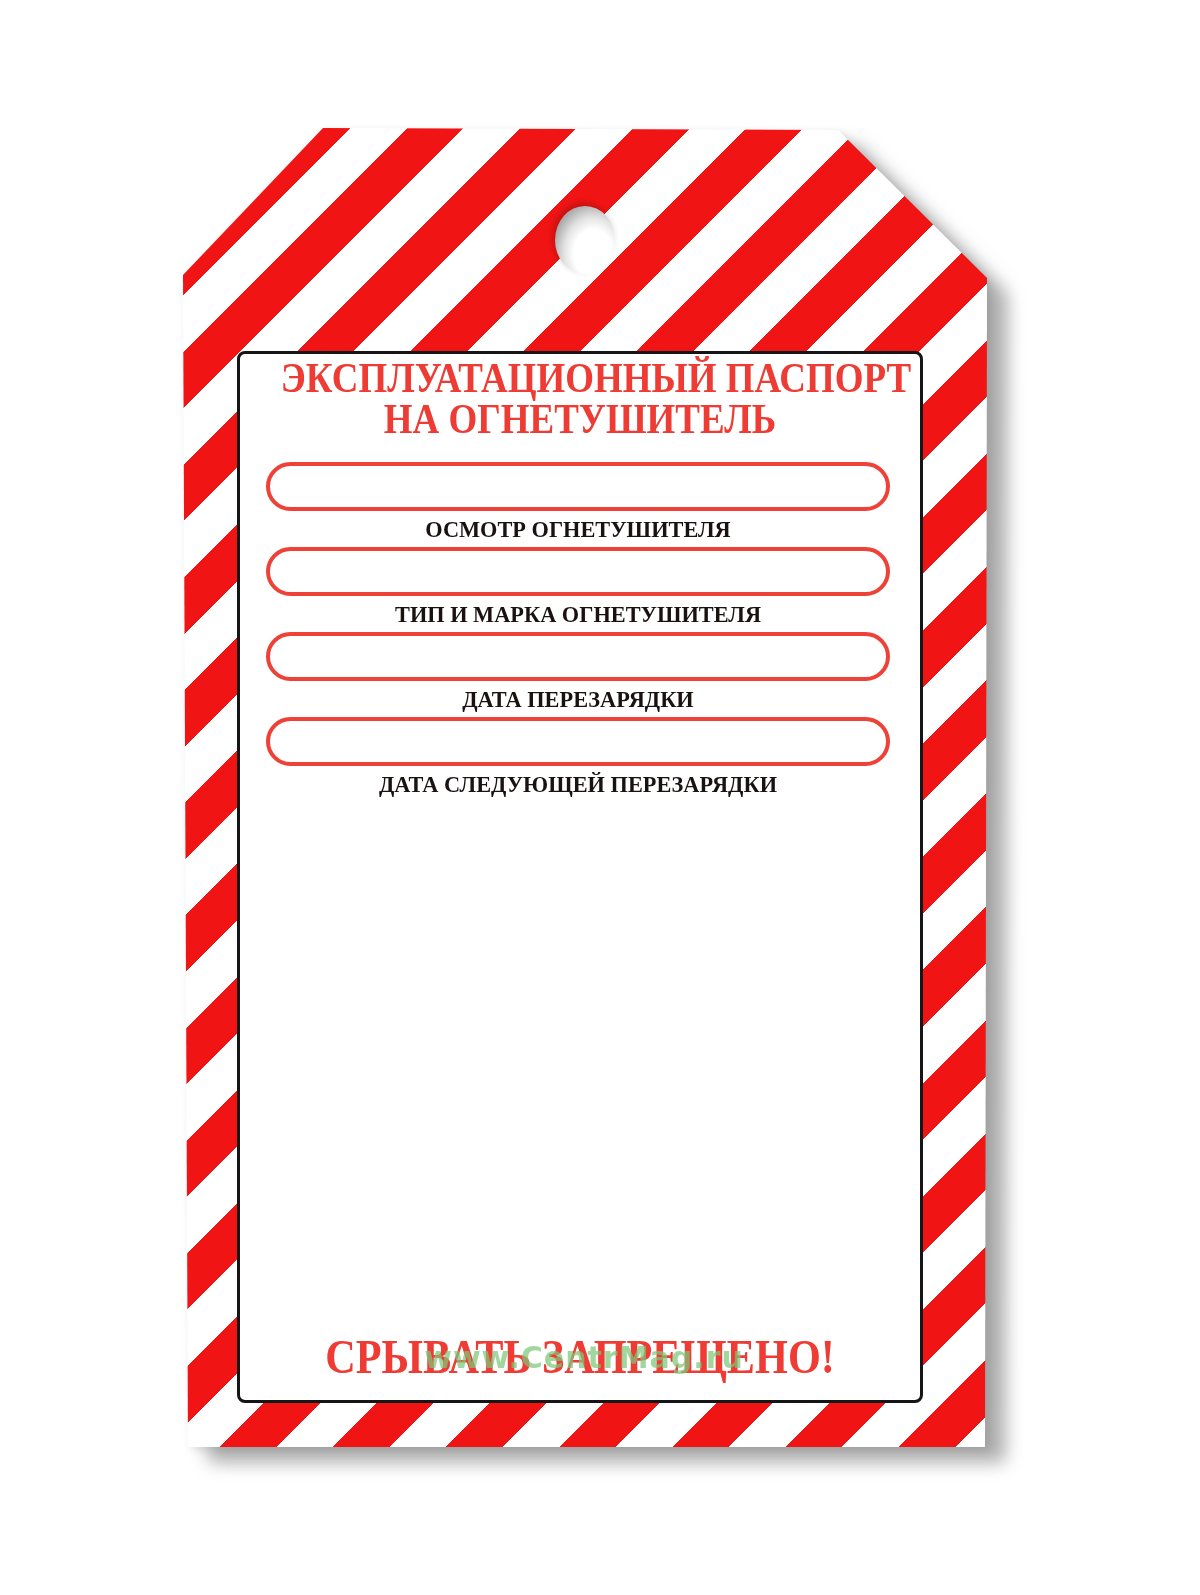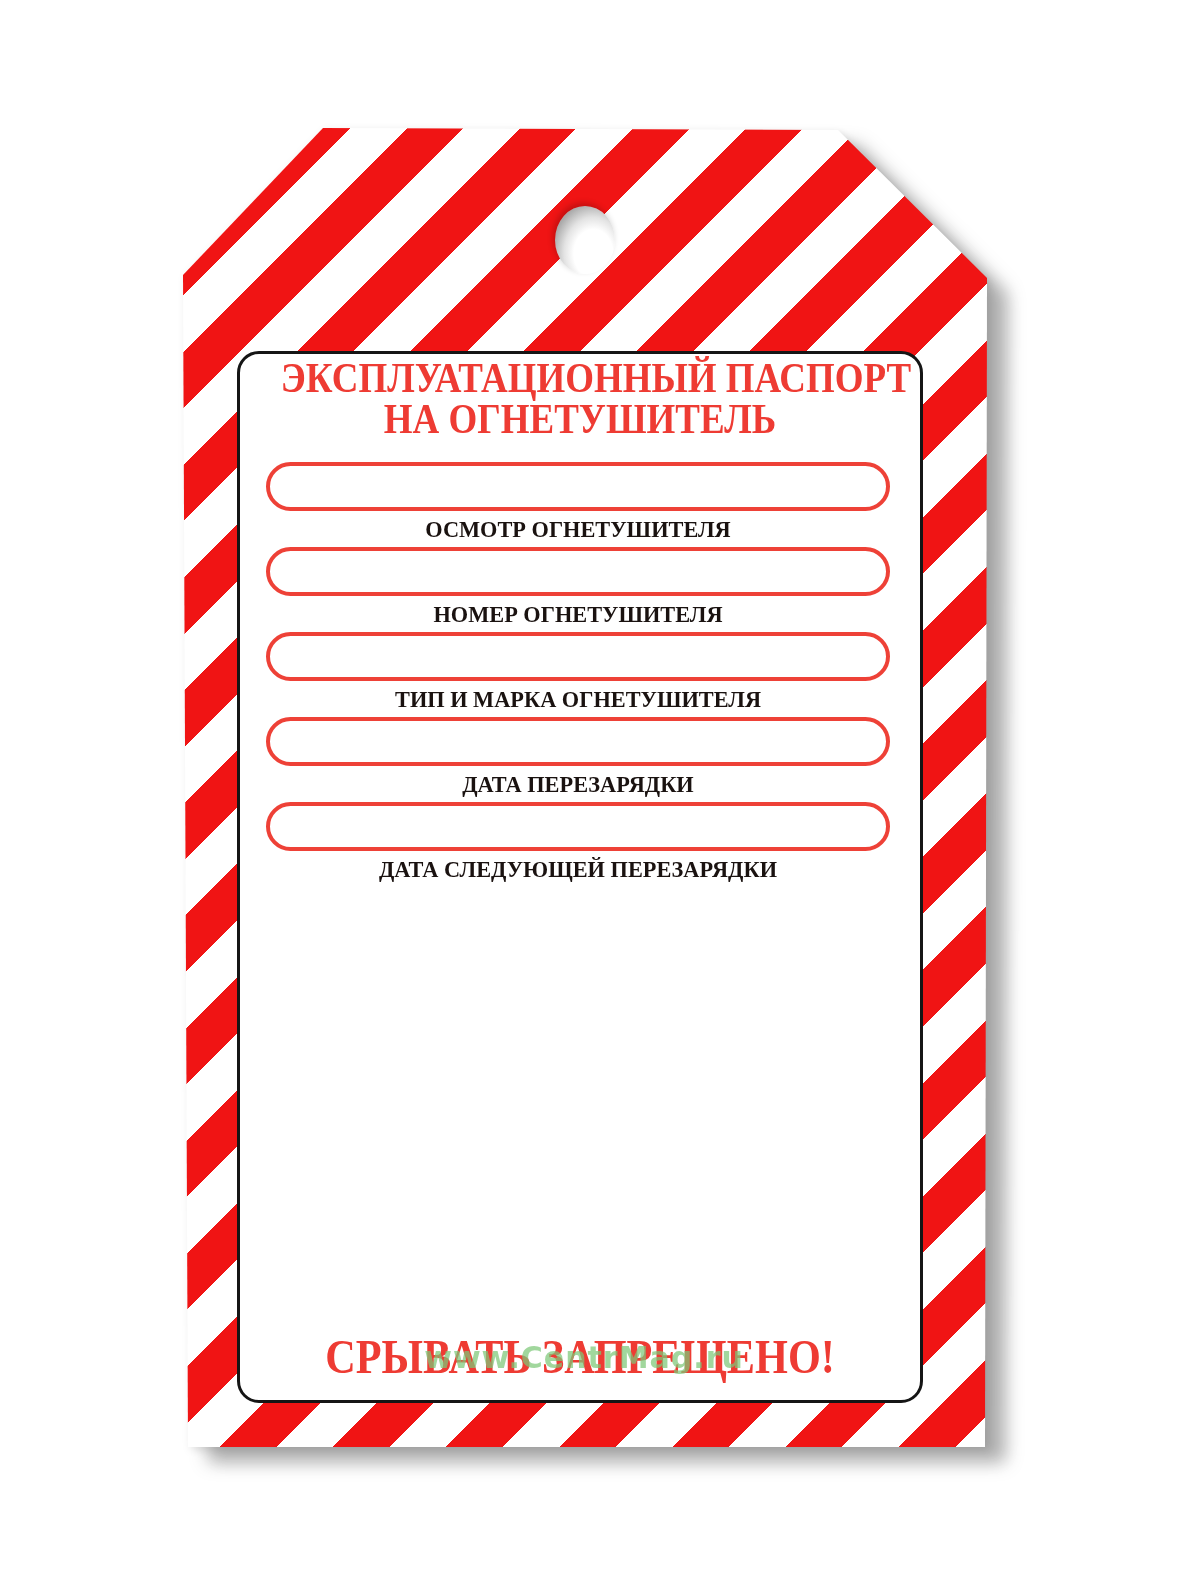--- a/index.html
+++ b/index.html
@@ -7,21 +7,21 @@
         font-family:"Liberation Serif","DejaVu Serif",serif;}
   .tag{position:absolute;left:183px;top:126px;width:804px;height:1321px;
        filter:drop-shadow(20px 15px 9px rgba(0,0,0,0.30)) drop-shadow(3px 3px 4px rgba(0,0,0,0.12));}
   .tag-shape{position:absolute;inset:0;
        clip-path:polygon(140px 2px,655px 4px,804px 152px,802px 1321px,5px 1321px,0px 149px);
        background:repeating-linear-gradient(135deg,var(--stripe-red) 0 40px,#ffffff 40px 80px);}
   .hole{position:absolute;left:372px;top:80px;width:60px;height:68px;border-radius:50%;
        background:radial-gradient(ellipse at 64% 70%,#ffffff 0%,#ffffff 36%,#e3e3e3 54%,#a9a9a9 76%,#bfbfbf 94%);
        box-shadow:-2px -3px 6px rgba(0,0,0,0.20);}
   .panel{position:absolute;left:54px;top:225px;width:686px;height:1052px;box-sizing:border-box;
-       background:#ffffff;border:3px solid #151515;border-radius:22px;}
+       background:#ffffff;border:3px solid #151515;border-radius:8px;}
   .title{position:absolute;top:4px;left:0;right:0;text-align:center;
        color:var(--accent-red);font-weight:bold;font-size:42px;line-height:41px;
        transform:scaleX(0.88);transform-origin:center;white-space:nowrap;}
   .fields{position:absolute;top:108px;left:0;right:4px;}
   .field-row{height:85px;}
   .fbox{width:624px;height:49px;margin:0 auto;box-sizing:border-box;
        border:4px solid var(--field-red);border-radius:26px;background:#ffffff;
        font-size:24px;color:var(--label-black);text-align:center;line-height:41px;}
   .flabel{height:36px;display:flex;align-items:center;justify-content:center;
        font-weight:bold;font-size:24px;color:var(--label-black);
@@ -46,24 +46,20 @@
       <div class="title">
         <div>ЭКСПЛУАТАЦИОННЫЙ ПАСПОРТ</div>
         <div>НА ОГНЕТУШИТЕЛЬ</div>
       </div>
       <div class="fields" id="fields">
   <div class="field-row">
     <div class="fbox"></div>
     <div class="flabel">ОСМОТР ОГНЕТУШИТЕЛЯ</div>
   </div>
 
-  <div class="field-row">
-    <div class="fbox"></div>
-    <div class="flabel">НОМЕР ОГНЕТУШИТЕЛЯ</div>
-  </div>
 
 
   <div class="field-row">
     <div class="fbox"></div>
     <div class="flabel">ТИП И МАРКА ОГНЕТУШИТЕЛЯ</div>
   </div>
 
 
 
 

